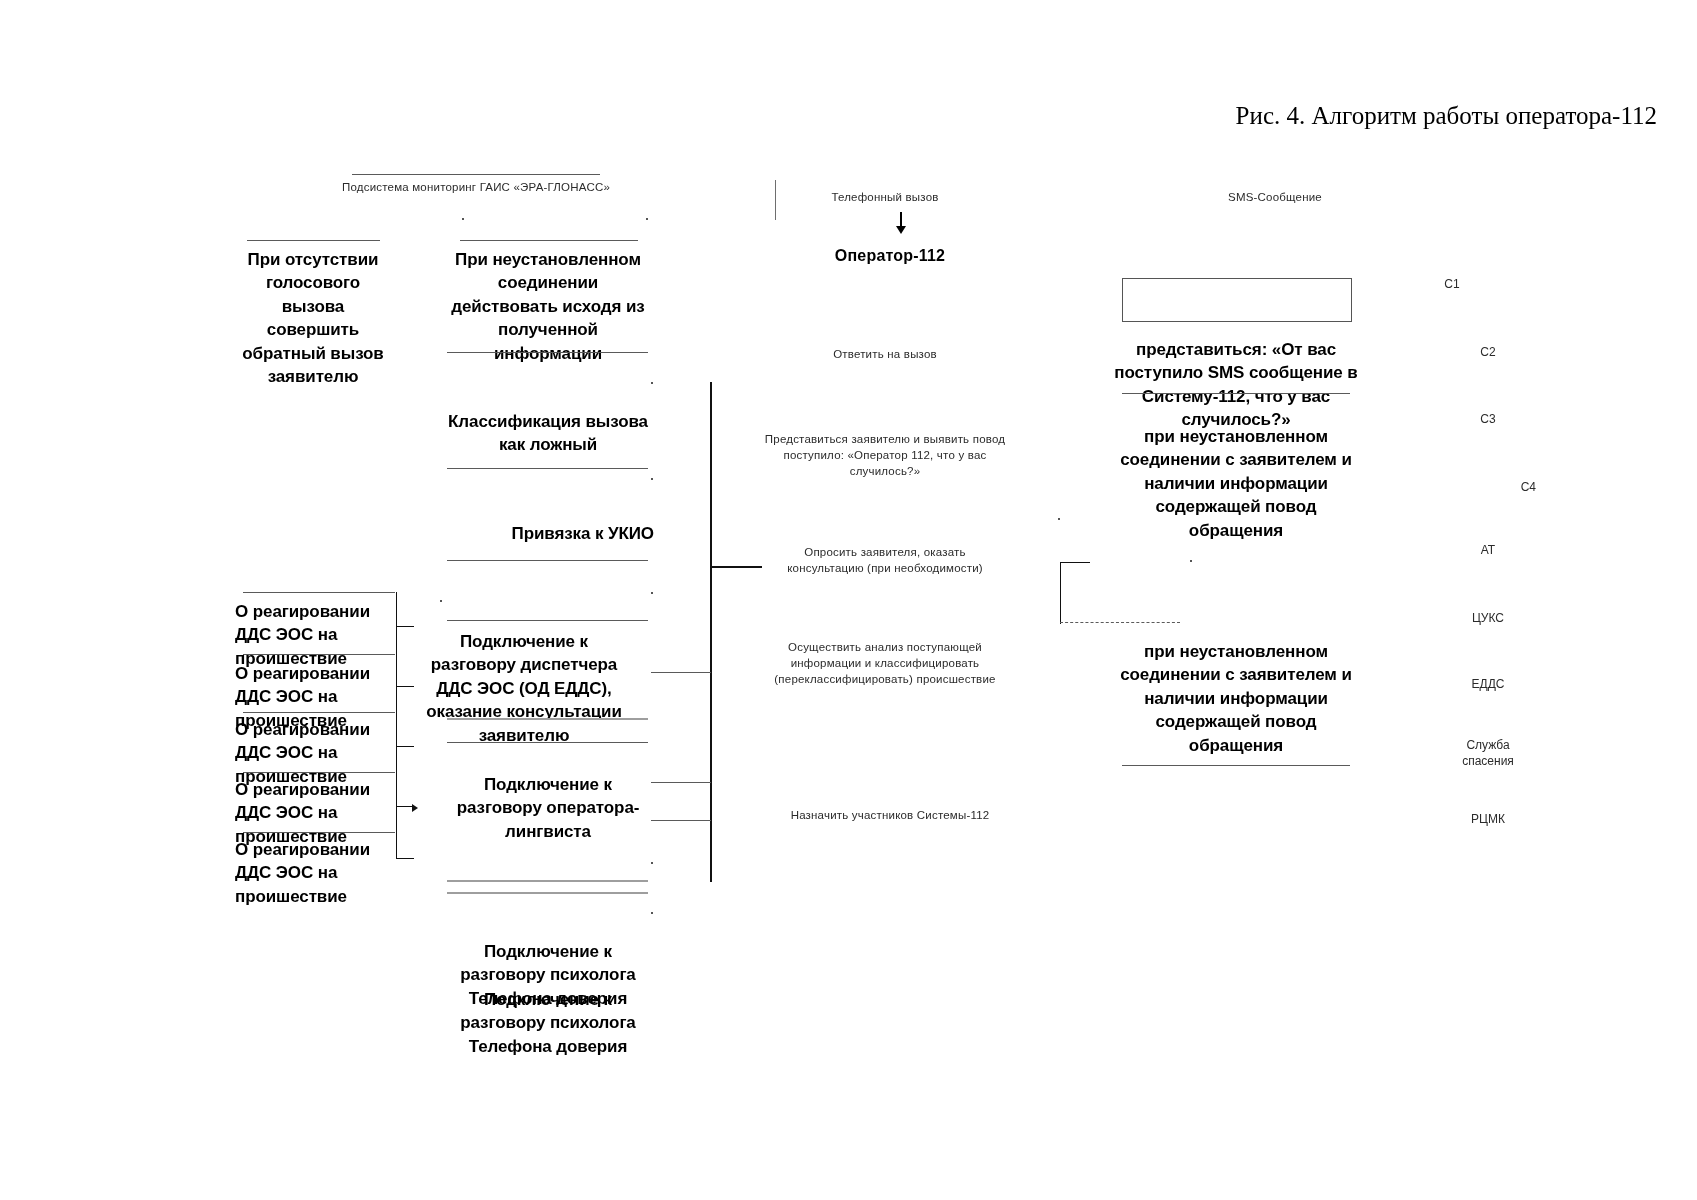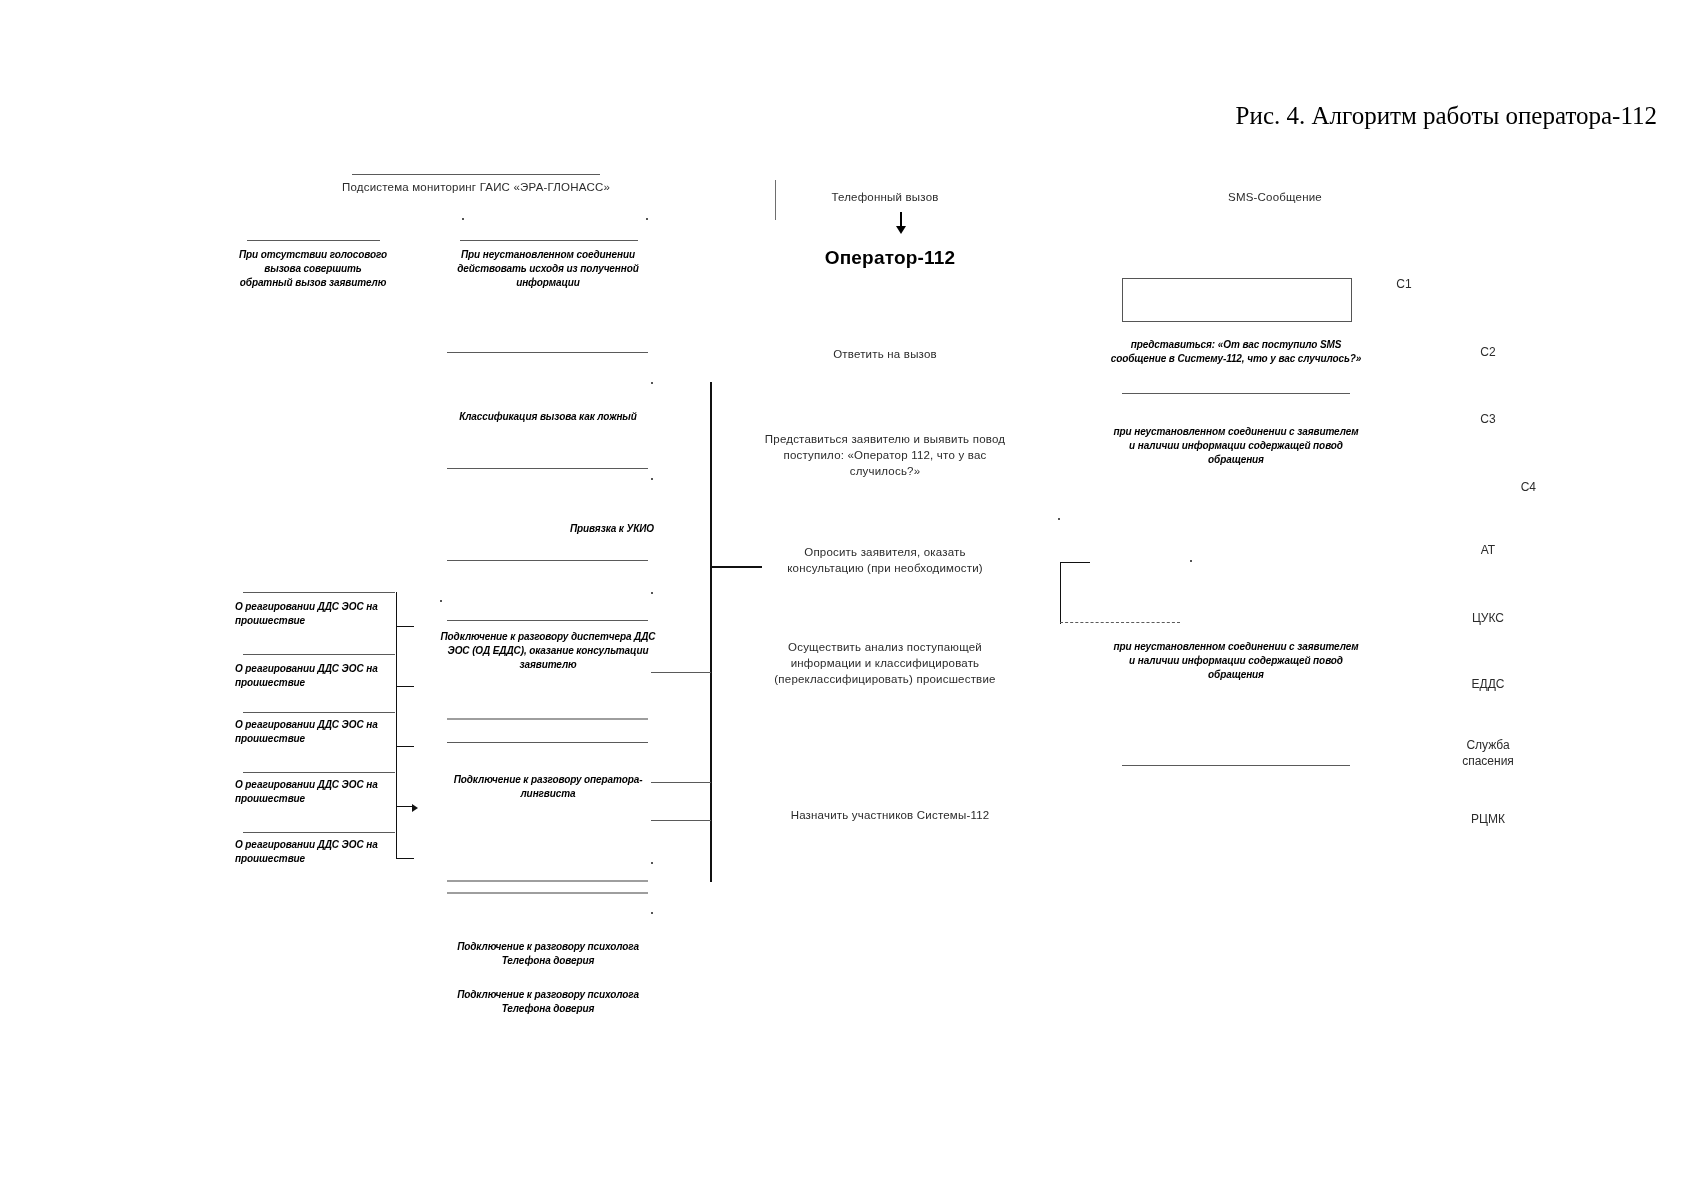--- a/index.html
+++ b/index.html
@@ -41,27 +41,26 @@
     line-height: 1.38;
     color: #000;
   }
   .thin {
     font-size: 11.5px;
     font-weight: 400;
     letter-spacing: .2px;
     color: #2b2b2b;
   }
   .bold {
-    font-size: 10px;
+    font-size: 17px;
     font-weight: bold;
     letter-spacing: -0.1px;
-    font-style: italic;
   }
   .bold-lg {
-    font-size: 19px;
+    font-size: 16px;
     font-weight: bold;
     letter-spacing: .2px;
   }
   .lbl {
     font-size: 12px;
     font-weight: 400;
     color: #2b2b2b;
     text-align: center;
   }
 
@@ -176,21 +175,21 @@
   <div class="tick" style="left:646px; top:218px;"></div>
 
   <div class="hr" style="left:447px; top:352px; width:201px;"></div>
   <div class="tbox bold" style="left:442px; top:410px; width:212px;">Классификация вызова как ложный</div>
   <div class="hr" style="left:447px; top:468px; width:201px;"></div>
 
   <div class="tbox bold" style="left:442px; top:522px; width:212px;text-align:right;">Привязка к УКИО</div>
   <div class="hr" style="left:447px; top:560px; width:201px;"></div>
 
   <div class="hr" style="left:447px; top:620px; width:201px;"></div>
-  <div class="tbox bold" style="left:440px; top:630px; width:216px;">Подключение к разговору диспетчера ДДС ЭОС (ОД ЕДДС), оказание консультации заявителю</div>
+  <div class="tbox bold" style="left:416px; top:630px; width:216px;">Подключение к разговору диспетчера ДДС ЭОС (ОД ЕДДС), оказание консультации заявителю</div>
   <div class="hr-grey" style="left:447px; top:718px; width:201px;"></div>
 
   <div class="hr" style="left:447px; top:742px; width:201px;"></div>
   <div class="tbox bold" style="left:440px; top:752px; width:216px;margin-top:21px;">Подключение к разговору оператора-лингвиста</div>
 
   <div class="hr-grey" style="left:447px; top:880px; width:201px;"></div>
   <div class="hr-grey" style="left:447px; top:892px; width:201px;"></div>
 
   <div class="tbox bold" style="left:440px; top:940px; width:216px;">Подключение к разговору психолога Телефона доверия</div>
 
@@ -252,21 +251,21 @@
 
   <div class="tbox bold" style="left:1110px; top:640px; width:252px;">при неустановленном соединении с заявителем и наличии информации содержащей повод обращения</div>
   <div class="hr" style="left:1122px; top:765px; width:228px;"></div>
 
   <div class="vr-thin" style="left:1060px; top:562px; height:62px;"></div>
   <div class="hr-dark" style="left:1060px; top:562px; width:30px;"></div>
   <div class="hr" style="left:1060px; top:622px; width:120px; border-top-style:dashed;"></div>
   <div class="tick" style="left:1058px; top:518px;"></div>
   <div class="tick" style="left:1190px; top:560px;"></div>
 
-  <div class="lbl" style="position:absolute; left:1356px; top:277px; width:96px;">С1</div>
+  <div class="lbl" style="position:absolute; left:1404px; top:277px; width:96px;">С1</div>
   <div class="lbl" style="position:absolute; left:1440px; top:345px; width:96px;">С2</div>
   <div class="lbl" style="position:absolute; left:1440px; top:412px; width:96px;">С3</div>
   <div class="lbl" style="position:absolute; left:1440px; top:480px; width:96px;text-align:right;">С4</div>
   <div class="lbl" style="position:absolute; left:1440px; top:543px; width:96px;">АТ</div>
   <div class="lbl" style="position:absolute; left:1440px; top:611px; width:96px;">ЦУКС</div>
   <div class="lbl" style="position:absolute; left:1440px; top:677px; width:96px;">ЕДДС</div>
   <div class="lbl" style="position:absolute; left:1440px; top:737px; width:96px; line-height:1.35;">Служба спасения</div>
   <div class="lbl" style="position:absolute; left:1440px; top:812px; width:96px;">РЦМК</div>
 
 </div>

